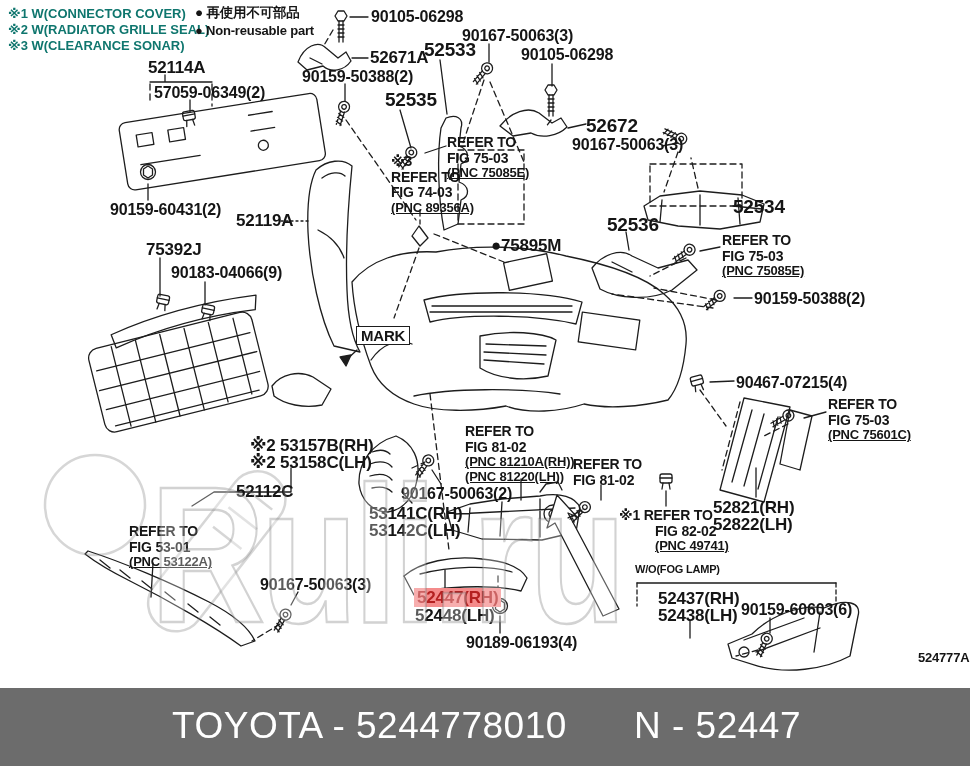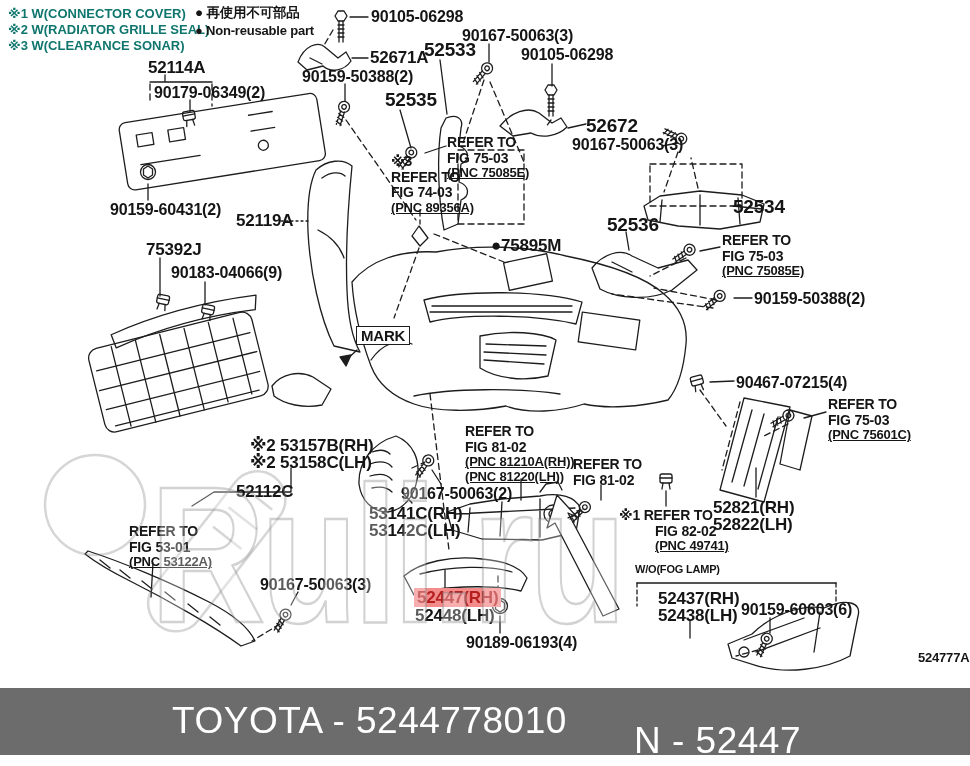--- a/index.html
+++ b/index.html
@@ -15,25 +15,25 @@
   .ref{font-size:14px;line-height:1.12;}
   .ref .pnc{font-size:13px;text-decoration:underline;}
   .ref .ind{margin-left:23px;padding-left:13px;}
   .legend{position:absolute;left:8px;top:6px;z-index:3;font-weight:700;font-size:13px;
           line-height:16px;color:#0f766e;}
   .jp{font-size:13.5px;}
   .mark-box{border:1.6px solid #1d1d1d;padding:0 4px;font-size:15px;background:#fff;}
   .hl{background:#f48b8b;color:#b42020;padding:0 3px;}
   .sheet{font-size:13px;}
   .wo{font-size:11px;}
-  .footer{position:absolute;left:0;top:688px;width:970px;height:67px;background:#6c6c6c;z-index:5;color:#fff;}
+  .footer{position:absolute;left:0;top:688px;width:970px;height:78px;background:#6c6c6c;z-index:5;color:#fff;}
   .footer span{position:absolute;top:50%;transform:translateY(-52%);font-size:37px;
                font-weight:400;letter-spacing:0.5px;}
   .f-left{left:172px;}
-  .f-right{left:634px;margin-top:20px;}
+  .f-right{left:634px;}
 </style>
 </head>
 <body>
 
 <div class="stage">
 
   <svg class="art" width="970" height="688" viewBox="0 0 970 688">
     <defs>
       <g id="scrV">
         <circle cx="0" cy="3" r="5.5"></circle>
@@ -222,21 +222,21 @@
   <div class="lbl big" style="left:424px;top:40px">52533</div>
   <div class="lbl big" style="left:385px;top:90px">52535</div>
   <div class="lbl num" style="left:462px;top:28px">90167-50063(3)</div>
   <div class="lbl num" style="left:521px;top:47px">90105-06298</div>
   <div class="lbl big" style="left:586px;top:116px">52672</div>
   <div class="lbl num" style="left:572px;top:137px">90167-50063(3)</div>
   <div class="lbl big" style="left:733px;top:197px">52534</div>
   <div class="lbl big" style="left:607px;top:215px">52536</div>
   <div class="lbl num" style="left:754px;top:291px">90159-50388(2)</div>
   <div class="lbl med" style="left:148px;top:59px">52114A</div>
-  <div class="lbl num" style="left:154px;top:85px">90179-06349(2)</div>
+  <div class="lbl num" style="left:154px;top:85px">57059-06349(2)</div>
   <div class="lbl num" style="left:110px;top:202px">90159-60431(2)</div>
   <div class="lbl med" style="left:236px;top:212px">52119A</div>
   <div class="lbl med" style="left:146px;top:241px">75392J</div>
   <div class="lbl num" style="left:171px;top:265px">90183-04066(9)</div>
   <div class="lbl med" style="left:491px;top:237px">●75895M</div>
   <div class="lbl num" style="left:736px;top:375px">90467-07215(4)</div>
   <div class="lbl med" style="left:250px;top:437px">※2 53157B(RH)</div>
   <div class="lbl med" style="left:250px;top:454px">※2 53158C(LH)</div>
   <div class="lbl med" style="left:236px;top:483px">52112C</div>
   <div class="lbl num" style="left:401px;top:486px">90167-50063(2)</div>

